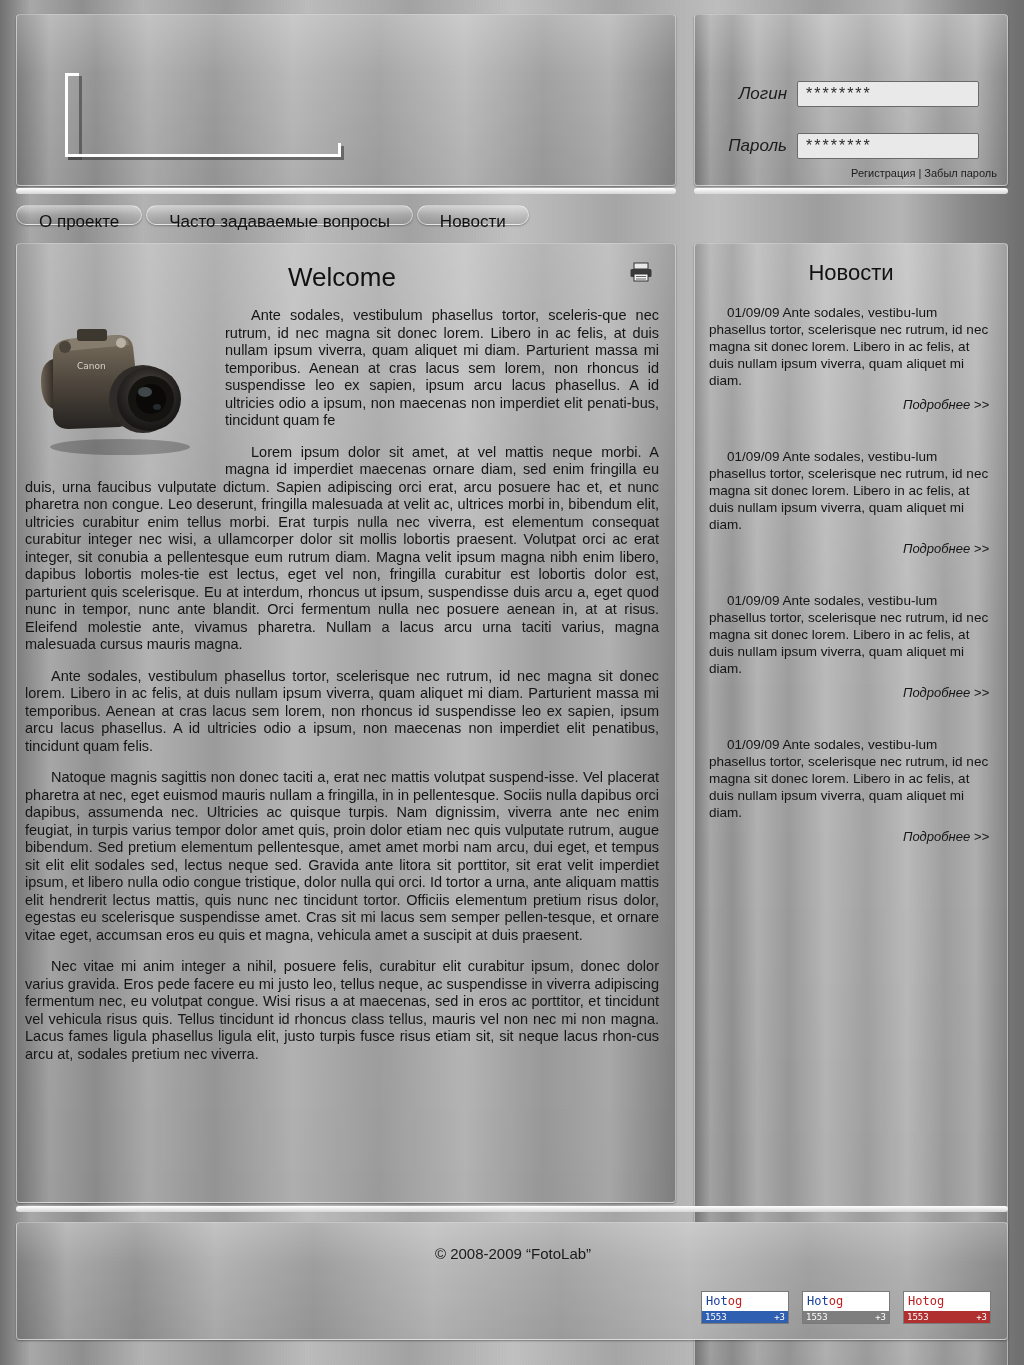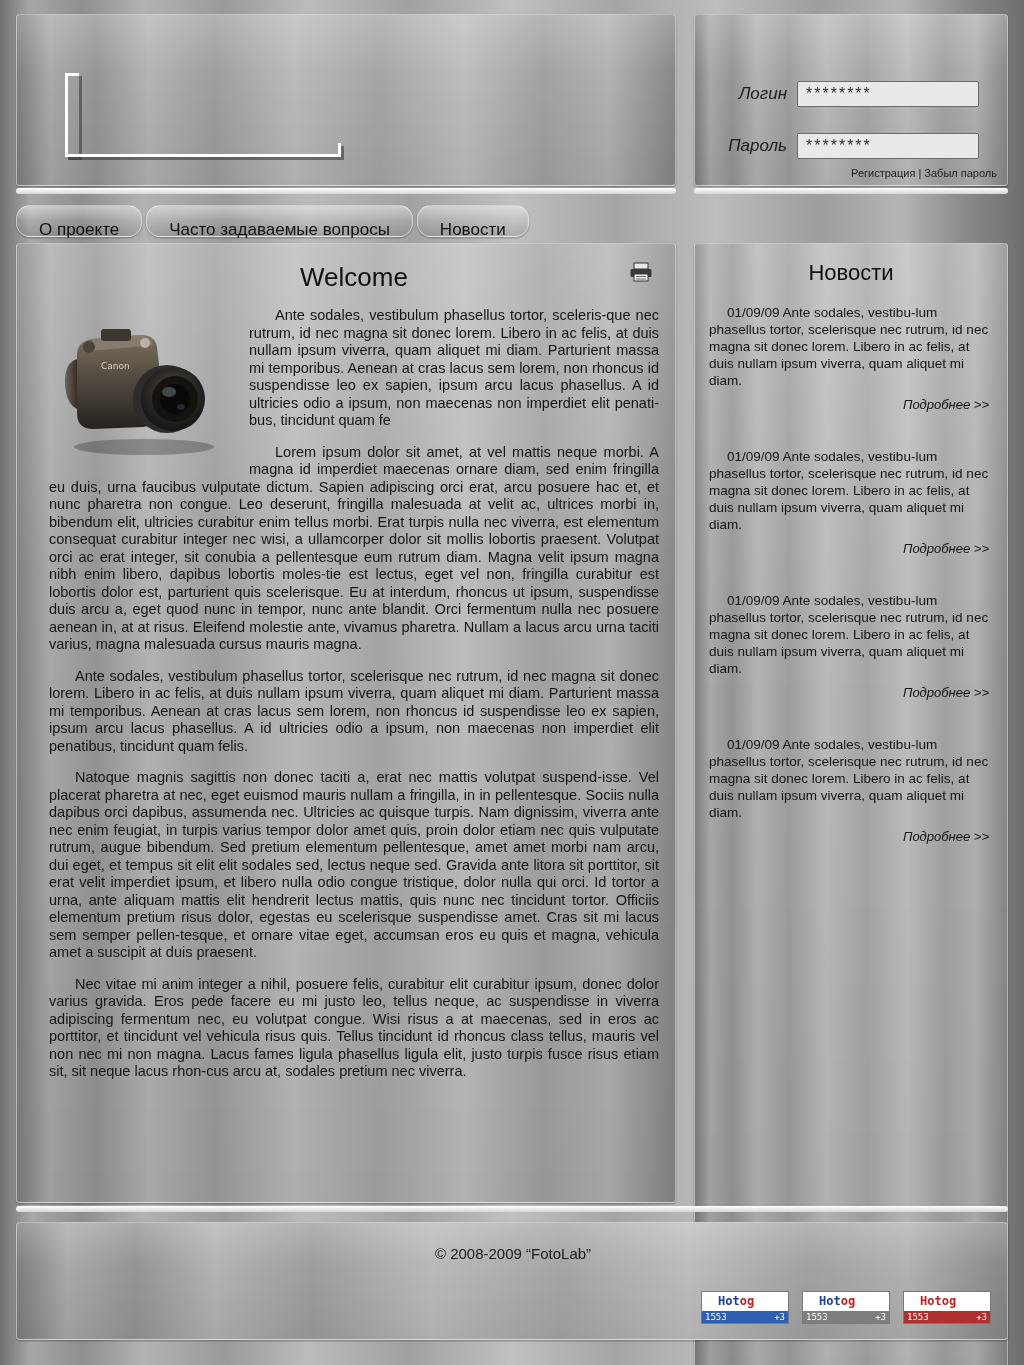--- a/index.html
+++ b/index.html
@@ -90,22 +90,22 @@
   }
 
   
   .navbar {
     position: absolute; left: 16px; top: 205px;
     width: 660px; height: 32px;
     display: flex; gap: 4px;
   }
   .navbar .tab {
     flex: 0 0 auto;
-    height: 32px; line-height: 31px;
-    padding: 8px 22px;
+    height: 20px; line-height: 31px;
+    padding: 0 22px;
     font-size: 17px; color: #111;
     text-align: center;
     border-radius: 14px;
     background:
       linear-gradient(to bottom, rgba(255,255,255,0.45), rgba(255,255,255,0.05) 50%, rgba(0,0,0,0.10));
     border: 1px solid rgba(255,255,255,0.5);
     box-shadow: 0 1px 2px rgba(0,0,0,0.3);
     cursor: pointer;
   }
   .tab-cabinet {
@@ -117,21 +117,21 @@
       linear-gradient(to bottom, rgba(255,255,255,0.45), rgba(255,255,255,0.05) 50%, rgba(0,0,0,0.10));
     border: 1px solid rgba(255,255,255,0.5);
     box-shadow: 0 1px 2px rgba(0,0,0,0.3);
     cursor: pointer;
   }
 
   
   .content {
     position: absolute; left: 16px; top: 243px;
     width: 660px; height: 960px;
-    padding: 12px 16px 16px 32px;
+    padding: 12px 16px 16px 8px;
     overflow: hidden;
   }
   .content h1 {
     margin: 6px 0 14px 0;
     text-align: center;
     font-size: 26px; font-weight: normal; color: #111;
   }
   .print-icon {
     position: absolute; right: 22px; top: 18px;
     width: 24px; height: 20px; cursor: pointer;
@@ -186,22 +186,22 @@
   .counter {
     width: 88px; height: 33px;
     background: #ffffff;
     border: 1px solid #7a7a7a;
     font-family: "DejaVu Sans Mono", monospace;
     position: relative; overflow: hidden;
     cursor: pointer;
   }
   .counter .top {
     height: 19px; line-height: 19px;
-    font-size: 12px; font-weight: bold;
-    padding-left: 16px; color: #1b3fa0;
+    font-size: 12px; font-weight: normal;
+    padding-left: 4px; color: #1b3fa0;
   }
   .counter .top .red { color: #c02020; }
   .counter .bot {
     height: 13px; line-height: 13px;
     display: flex; justify-content: space-between;
     font-size: 9px; padding: 0 3px; color: #ffffff;
   }
   .counter.c1 .bot { background: #2f5fb0; }
   .counter.c2 .bot { background: #7e7e7e; }
   .counter.c3 .bot { background: #b03030; }

